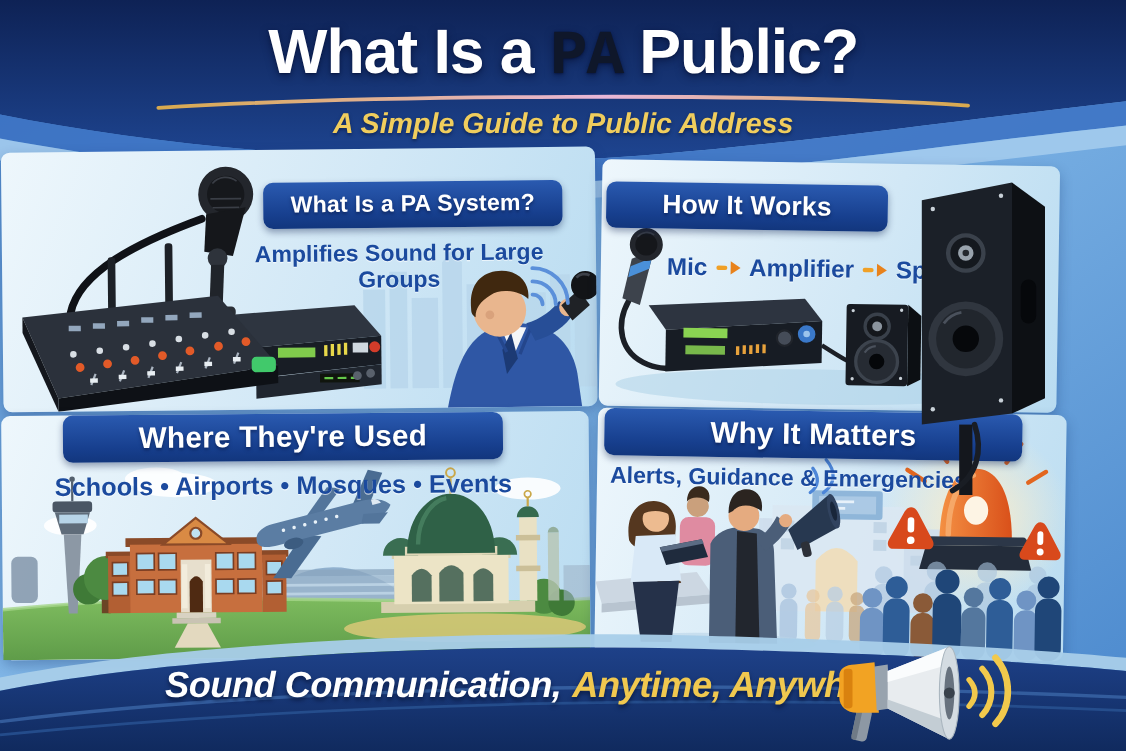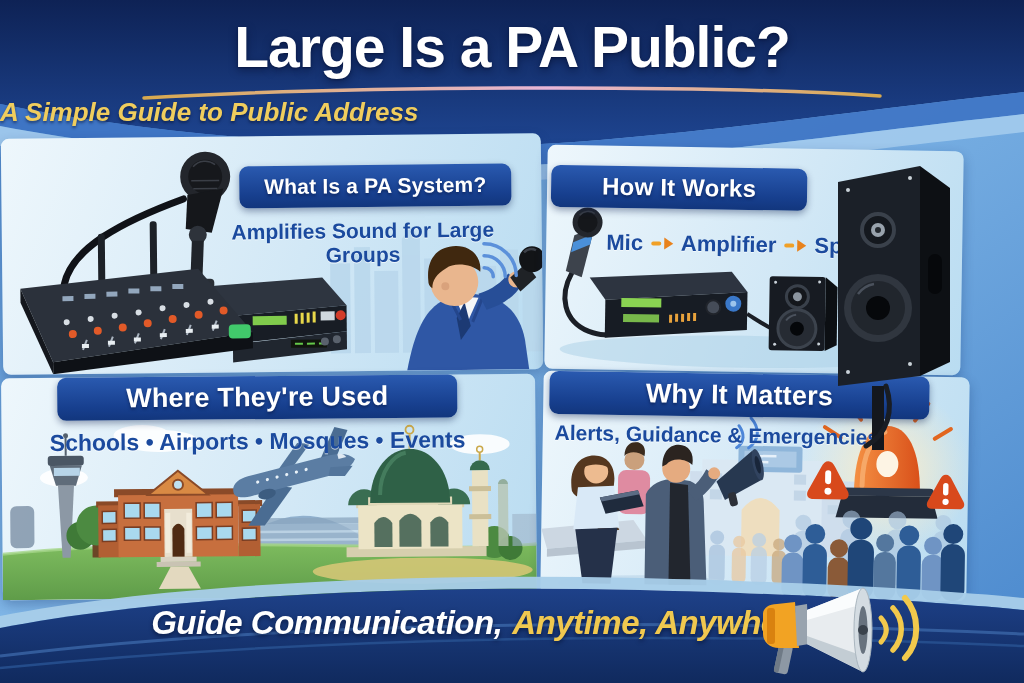--- a/index.html
+++ b/index.html
@@ -4,23 +4,23 @@
 <style>
   html,body{margin:0;padding:0;background:#222;}
   .stage{position:relative;width:1024px;height:683px;overflow:hidden;
          font-family:"Liberation Sans",sans-serif;background:#4f8cce;}
   svg.bg{position:absolute;left:0;top:0;width:1024px;height:683px;z-index:0;}
 
   
   .title{position:absolute;top:14px;left:0;width:100%;margin:0;text-align:center;z-index:3;
          font-size:57px;font-weight:800;color:#fff;letter-spacing:-1px;
          text-shadow:0 3px 8px rgba(5,15,50,.55),0 1px 2px rgba(5,15,50,.6);}
-  .title .gold{color:#ffffff;}
+  .title .gold{color:#0f172a;font-family:Liberation Mono, monospace;}
   .swoosh{position:absolute;left:140px;top:82px;width:744px;height:22px;z-index:3;}
-  .subtitle{position:absolute;top:97px;left:0;width:100%;text-align:left;z-index:3;
+  .subtitle{position:absolute;top:97px;left:0;width:100%;text-align:center;z-index:3;
             font-size:26px;font-weight:700;font-style:italic;color:#f0cd5d;
             text-shadow:0 2px 3px rgba(6,16,50,.55);}
 
   
   .panel{position:absolute;z-index:2;border-radius:8px;
          box-shadow:0 5px 12px rgba(12,40,95,.3);
          background:linear-gradient(112deg,#eef7fc 0%,#d2e8f6 55%,#b9dcf1 100%);}
   .q1{left:2px;top:136px;width:540px;height:236px;transform:rotate(-0.6deg);}
   .q2{left:546px;top:148px;width:416px;height:224px;transform:rotate(0.9deg);}
   .q3{left:2px;top:376px;width:534px;height:222px;transform:rotate(-0.5deg);}
@@ -77,21 +77,21 @@
         <stop offset="0" stop-color="#0e2255"></stop>
           <stop offset="1" stop-color="#1e4591"></stop>
       </linearGradient>
     </defs>
     <rect width="1024" height="683" fill="url(#gBase)"></rect>
     <path d="M0,0 H1024 V92 C880,108 760,126 600,140 C420,156 180,140 0,104 Z" fill="url(#gTop)"></path>
     <path d="M0,104 C180,140 420,156 600,140 C760,126 880,108 1024,92 V114 C860,132 740,150 580,162 C400,176 170,158 0,126 Z" fill="#3a70c2" opacity=".85"></path>
     <path d="M0,126 C170,158 400,176 580,162 C740,150 860,132 1024,114 V132 C850,152 720,168 570,178 C400,190 160,174 0,146 Z" fill="#a3cbed" opacity=".9"></path>
   </svg>
 
-  <h1 class="title"><span>Large Is a </span><span class="gold">PA</span><span> Public?</span></h1>
+  <h1 class="title"><span>What Is a </span><span class="gold">PA</span><span> Public?</span></h1>
   <svg class="swoosh" viewBox="0 0 744 22">
     <defs>
       <linearGradient id="gSw" x1="0" y1="0" x2="1" y2="0">
         <stop offset="0" stop-color="#d8a94e"></stop>
           <stop offset=".55" stop-color="#e8b7d8"></stop>
           <stop offset="1" stop-color="#d8a94e"></stop>
       </linearGradient>
     </defs>
     <path d="M4,16 C200,4 560,2 740,14" stroke="url(#gSw)" stroke-width="3.5" fill="none" stroke-linecap="round"></path>
   </svg>
@@ -585,21 +585,21 @@
         <stop offset="0" stop-color="#1e4189"></stop>
           <stop offset="1" stop-color="#102a5e"></stop>
       </linearGradient>
     </defs>
     <path d="M0,56 C150,26 400,12 640,18 C840,23 960,32 1024,38 V50 C960,44 840,35 640,30 C400,24 150,38 0,68 Z" fill="#a8cde9" opacity=".95"></path>
     <path d="M0,68 C150,38 400,24 640,30 C840,35 960,44 1024,50 V123 H0 Z" fill="url(#gFoot)"></path>
     <path d="M0,96 C260,64 620,56 1024,74" stroke="#3b67a8" stroke-width="3" fill="none" opacity=".8"></path>
     <path d="M0,108 C300,78 660,70 1024,86" stroke="#27508f" stroke-width="2.5" fill="none" opacity=".9"></path>
   </svg>
 
-  <div class="tagline"><span>Guide Communication,</span><span class="gold">Anytime, Anywhere</span></div>
+  <div class="tagline"><span>Sound Communication,</span><span class="gold">Anytime, Anywhere</span></div>
 
   <svg class="mega" viewBox="0 0 170 92">
     <g transform="rotate(12 30 70)">
       <rect x="22" y="58" width="14" height="30" rx="4" fill="#8d98a4"></rect>
       <rect x="22" y="58" width="5" height="30" rx="2" fill="#6f7a86"></rect>
     </g>
     <path d="M8,28 C8,22 14,18 22,18 L40,16 L44,62 L24,62 C15,62 8,56 8,48 Z" fill="#f2a323"></path>
     <rect x="12" y="22" width="8" height="36" rx="3" fill="#d9820f"></rect>
     <polygon points="40,20 52,18 54,58 42,60" fill="#98a3ae"></polygon>
     <polygon points="52,24 108,2 108,86 52,58" fill="#e8ecef"></polygon>

